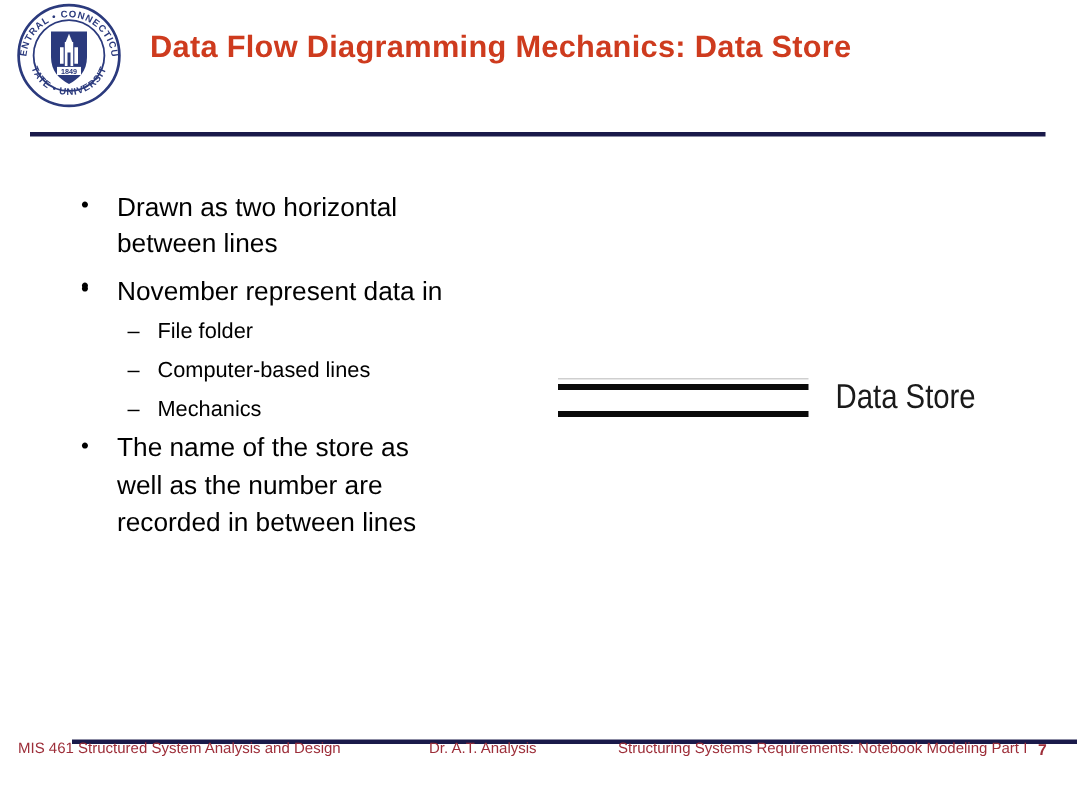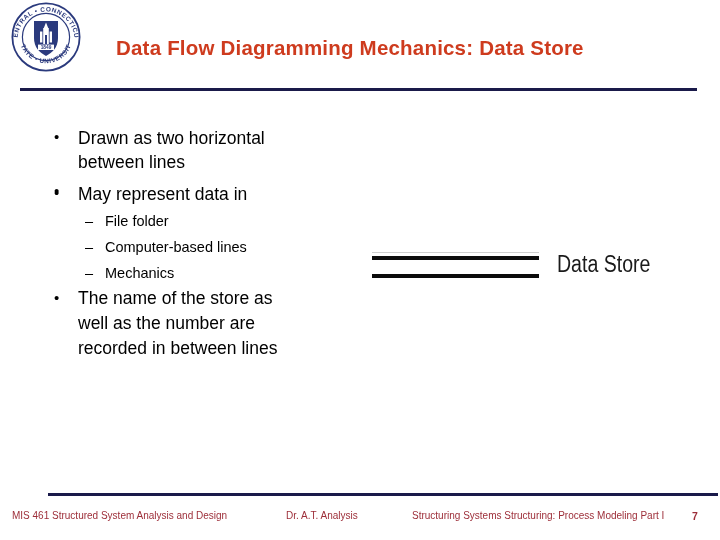--- a/index.html
+++ b/index.html
@@ -7,21 +7,21 @@
     position:relative;
     width:720px;height:540px;
     background:#ffffff;
     font-family:"Liberation Sans", sans-serif;
     overflow:hidden;
     margin:0 auto;
   }
   
   .logo{position:absolute;left:11px;top:2px;}
   .slide-title{
-    position:absolute;left:100px;top:20px;margin:16px;
+    position:absolute;left:100px;top:20px;margin:0;
     font-size:20.5px;font-weight:bold;color:#CE3B1E;
     letter-spacing:0.2px;white-space:nowrap;
   }
   .header-rule{
     position:absolute;left:20px;top:88px;width:677px;height:3px;
     background:#1A1A4A;
   }
   
   .bullets{
     position:absolute;left:52px;top:126px;width:280px;
@@ -52,21 +52,21 @@
     position:absolute;left:557px;top:251px;
     font-size:23px;color:#1a1a1a;white-space:nowrap;
     transform:scaleX(0.85);transform-origin:0 0;
   }
   
   .footer-rule{
     position:absolute;left:48px;top:493px;width:670px;height:3px;
     background:#1A1A4A;
   }
   .footer-text{
-    position:absolute;top:510px;
+    position:absolute;top:494px;
     font-size:10px;color:#9D2E39;white-space:nowrap;text-align:center;
   }
   .f-course{left:12px;}
   .f-author{left:286px;}
   .f-section{left:412px;}
   .f-page{left:692px;font-size:10.5px;font-weight:bold;}
 </style>
 </head>
 <body>
 
@@ -103,21 +103,21 @@
   <ul class="bullets">
     <li class="b-main">
       <span class="marker">•</span>
       <span>Drawn as two horizontal between lines</span>
     </li>
     <li class="b-main b-gap-sm">
       <span class="marker">•</span>
     </li>
     <li class="b-main b-gap-md">
       <span class="marker">•</span>
-      <span>May represent data in</span>
+      <span>November represent data in</span>
     </li>
     <ul class="sub-bullets">
       <li class="b-sub">
         <span class="marker">–</span>
         <span>File folder</span>
       </li>
       <li class="b-sub">
         <span class="marker">–</span>
         <span>Computer-based lines</span>
       </li>
@@ -133,16 +133,16 @@
   </ul>
 
   <div class="ds-ghost"></div>
   <div class="ds-line-top"></div>
   <div class="ds-line-bottom"></div>
   <div class="ds-label">Data Store</div>
 
   <div class="footer-rule"></div>
   <span class="footer-text f-course">MIS 461 Structured System Analysis and Design</span>
   <span class="footer-text f-author">Dr. A.T. Analysis</span>
-  <span class="footer-text f-section">Structuring Systems Structuring: Process Modeling Part I</span>
+  <span class="footer-text f-section">Structuring Systems Requirements: Notebook Modeling Part I</span>
   <span class="footer-text f-page">7</span>
 
 </div>
 
 </body></html>

